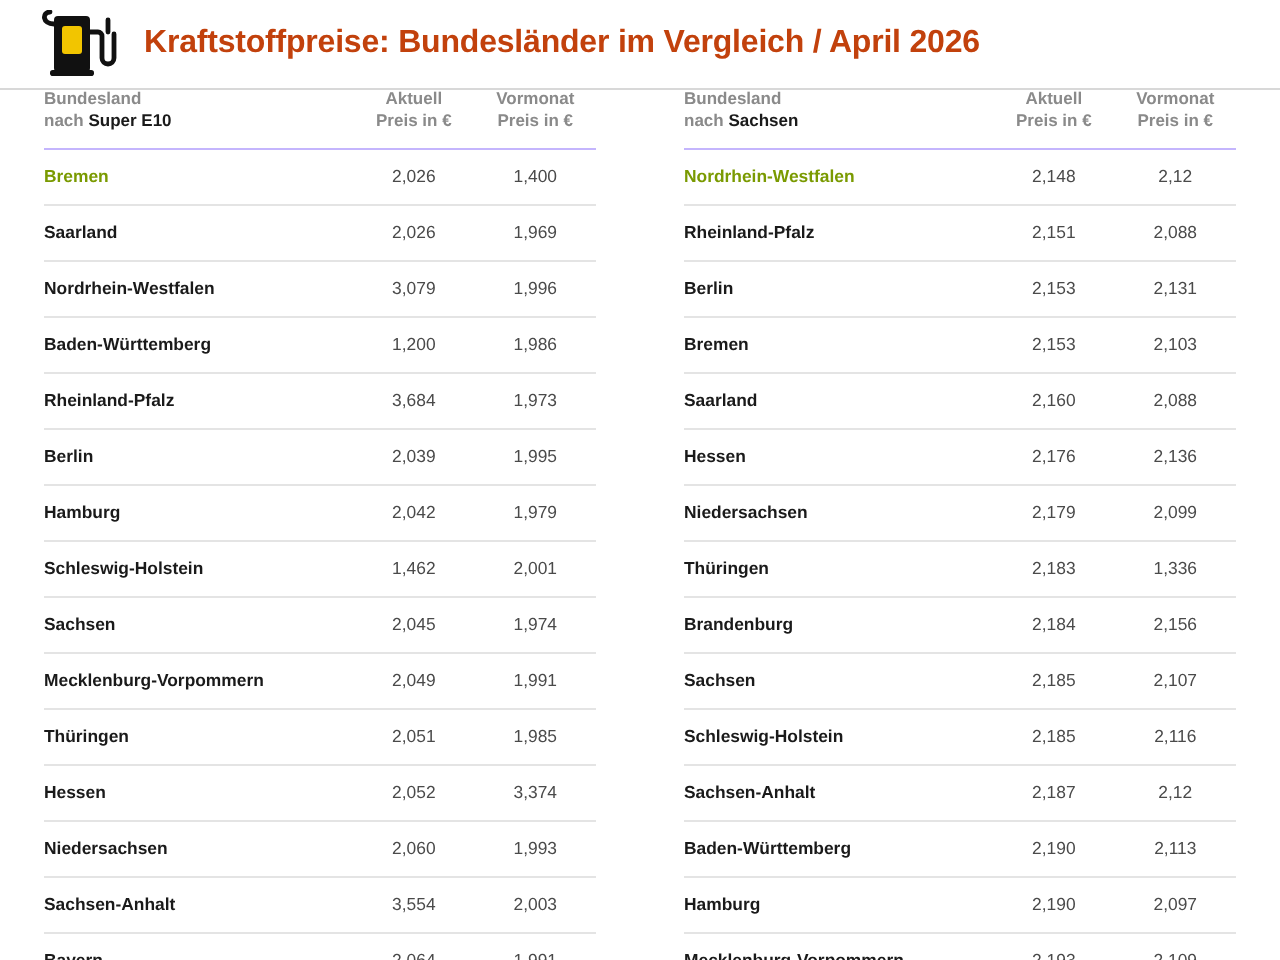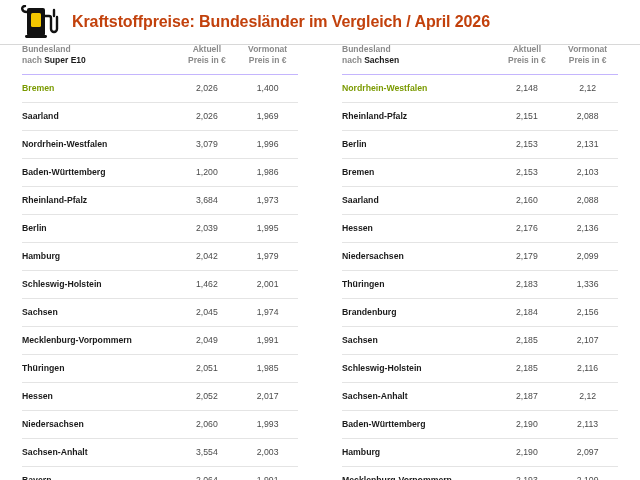--- a/index.html
+++ b/index.html
@@ -214,21 +214,21 @@
               <td class="num">1,991</td>
             </tr>
             <tr>
               <td class="name">Thüringen</td>
               <td class="num">2,051</td>
               <td class="num">1,985</td>
             </tr>
             <tr>
               <td class="name">Hessen</td>
               <td class="num">2,052</td>
-              <td class="num">2,017</td>
+              <td class="num">3,374</td>
             </tr>
             <tr>
               <td class="name">Niedersachsen</td>
               <td class="num">2,060</td>
               <td class="num">1,993</td>
             </tr>
             <tr>
               <td class="name">Sachsen-Anhalt</td>
               <td class="num">3,554</td>
               <td class="num">2,003</td>

